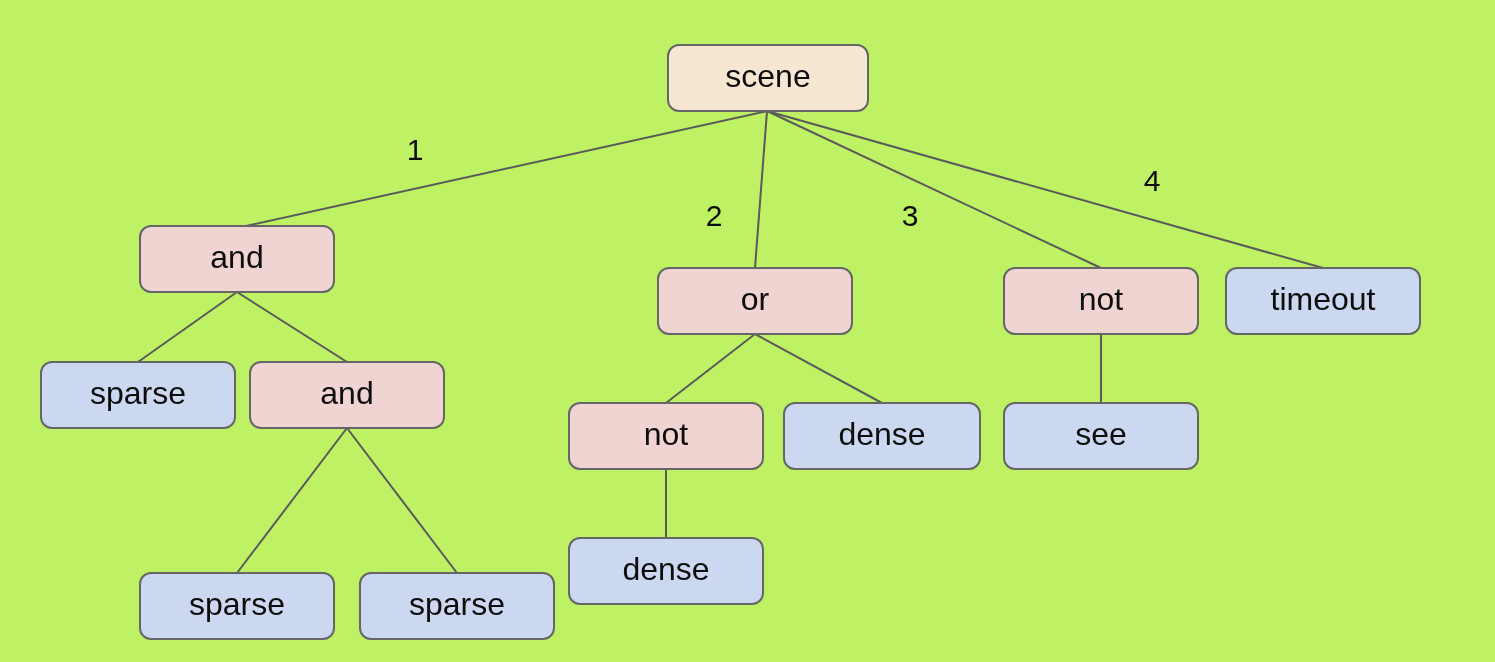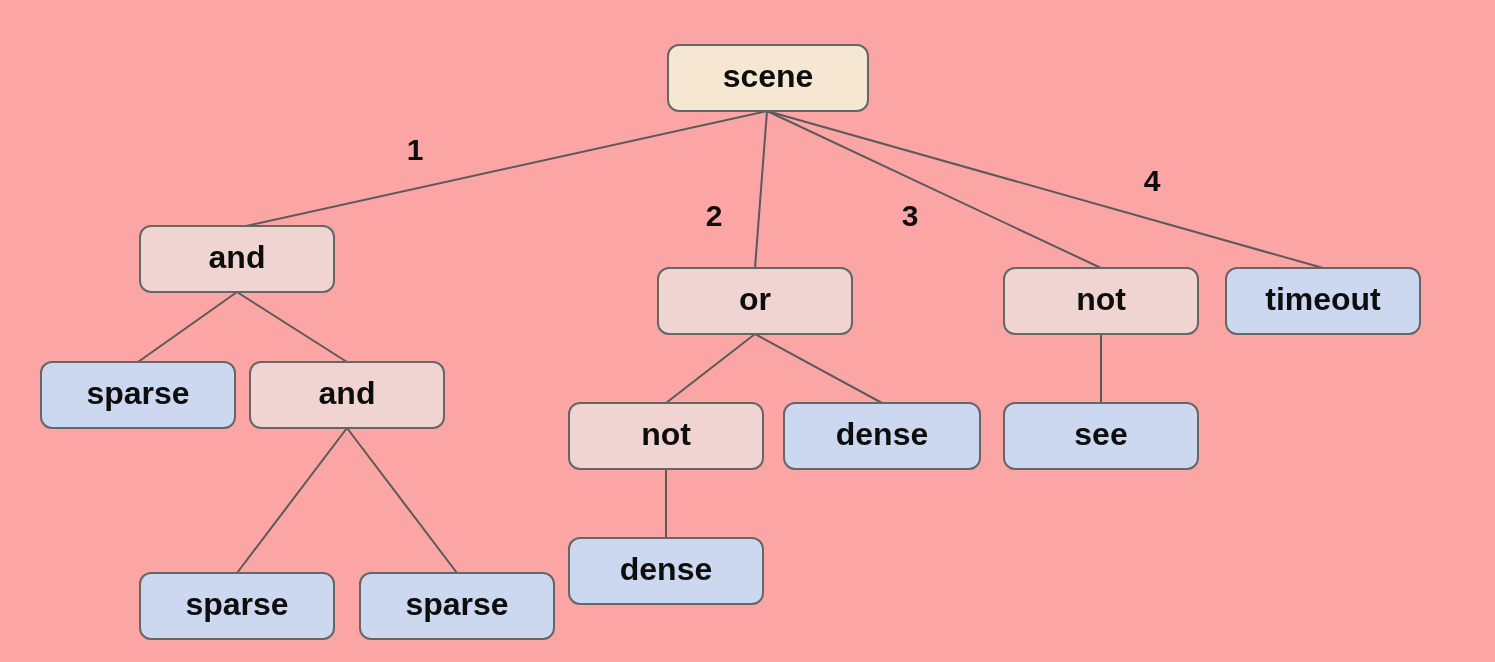--- a/index.html
+++ b/index.html
@@ -48,21 +48,21 @@
     font-family: "Liberation Sans", sans-serif;
     font-size: 30px;
     fill: #0d0d0d;
     text-anchor: middle;
     dominant-baseline: middle;
   }
 </style>
 </head>
 <body>
 
-<div id="canvas" style="background: #fca5a5; font-weight: bold;">
+<div id="canvas" style="background: #bef264;">
   <svg id="tree-svg" viewBox="0 0 1495 662" xmlns="http://www.w3.org/2000/svg">
     <g id="edges-layer">
         <line class="edge-line" x1="767" y1="111" x2="246" y2="226" stroke="#5a5a5a"></line>
         <line class="edge-line" x1="767" y1="111" x2="755" y2="268" stroke="#5a5a5a"></line>
         <line class="edge-line" x1="767" y1="111" x2="1101" y2="268" stroke="#5a5a5a"></line>
         <line class="edge-line" x1="767" y1="111" x2="1323" y2="268" stroke="#5a5a5a"></line>
         <line class="edge-line" x1="237" y1="292" x2="138" y2="362" stroke="#5a5a5a"></line>
         <line class="edge-line" x1="237" y1="292" x2="347" y2="362" stroke="#5a5a5a"></line>
         <line class="edge-line" x1="347" y1="428" x2="237" y2="573" stroke="#5a5a5a"></line>
         <line class="edge-line" x1="347" y1="428" x2="457" y2="573" stroke="#5a5a5a"></line>

